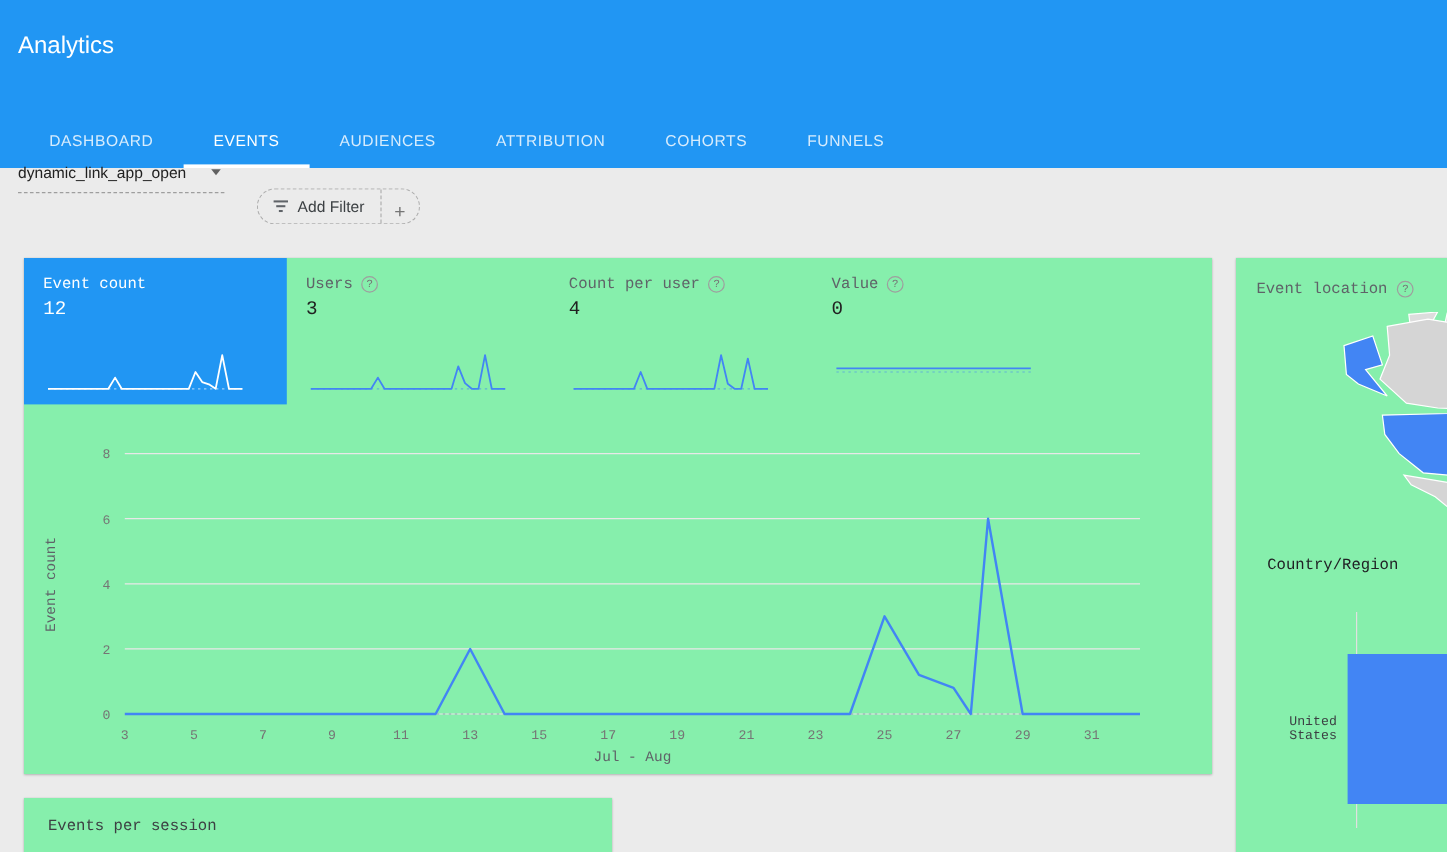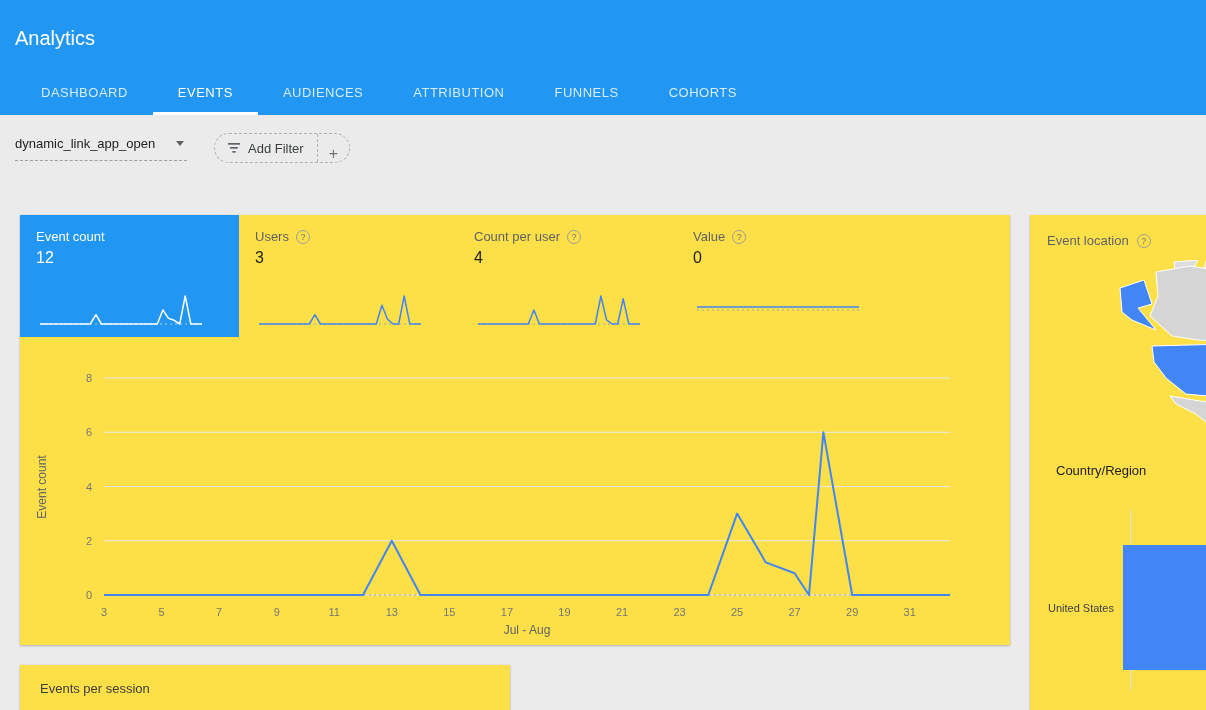--- a/index.html
+++ b/index.html
@@ -5,41 +5,41 @@
   * { margin:0; padding:0; box-sizing:border-box; }
   html,body { width:1206px; height:710px; overflow:hidden; }
   body {
     position:relative;
     background:#ebebeb;
     font-family:"Liberation Sans","DejaVu Sans",sans-serif;
     color:#212121;
   }
 
   
-  .header { position:absolute; top:0; left:0; width:1206px; height:115px; background:var(--header-blue,#2196f3); }
+  .header { position:absolute; top:0; left:0; width:1206px; height:140px; background:var(--header-blue,#2196f3); }
   .header-title { position:absolute; top:27px; left:15px; color:#fff; font-size:20px; font-weight:400; }
   .tabs { position:absolute; bottom:0; left:0; display:flex; height:46px;padding-left:26px; }
   .tab { display:flex; align-items:center; padding:0 25px; color:rgba(255,255,255,.82); font-size:13px; font-weight:500; letter-spacing:.5px; position:relative; cursor:pointer; white-space:nowrap; }
   .tab:first-child { padding-left:15px; }
   .tab.active { color:#fff; }
   .tab.active::after { content:""; position:absolute; left:0; right:0; bottom:0; height:3px; background:#fff; }
 
   
   .filter-row { position:absolute; top:133px; left:15px; display:flex; align-items:flex-start; }
   .event-select { width:172px; display:flex; align-items:center; justify-content:space-between; border-bottom:1px dashed #9e9e9e; padding:3px 3px 9px 0; cursor:pointer; }
   .event-select-label { font-size:13px; color:#212121; }
   .caret { width:0; height:0; border-left:4px solid transparent; border-right:4px solid transparent; border-top:5px solid #616161; }
-  .add-filter { margin-left:27px; height:30px; border:1px dashed #b0b0b0; border-radius:16px; display:flex; align-items:flex-end; cursor:pointer; }
+  .add-filter { margin-left:27px; height:30px; border:1px dashed #b0b0b0; border-radius:16px; display:flex; align-items:flex-end; cursor:pointer;margin-top:24px; }
   .add-filter-main { display:flex; align-items:center; gap:7px; padding:0 13px 0 12px; height:100%; }
   .add-filter-label { font-size:13px; font-weight:500; color:#3c4043; }
   .add-filter-divider { width:0; height:100%; border-left:1px dashed #b0b0b0; }
   .add-filter-plus { padding:0 11px; color:#757575; font-size:16px; line-height:1; }
 
   
-  .card { position:absolute; background:#fde047; box-shadow:0 1px 2px rgba(0,0,0,.22), 0 0 1px rgba(0,0,0,.12); }
+  .card { position:absolute; background:#86efac; box-shadow:0 1px 2px rgba(0,0,0,.22), 0 0 1px rgba(0,0,0,.12);font-family:Liberation Mono, monospace; }
   .main-card { left:20px; top:215px; width:990px; height:430px; }
   .location-card { left:1030px; top:215px; width:376px; height:620px; }
   .session-card { left:20px; top:665px; width:490px; height:120px; }
 
   
   .metric-row { display:flex; height:122px; }
   .metric { width:219px; padding:14px 16px 10px; position:relative; cursor:pointer; }
   .metric-head { display:flex; align-items:center; gap:7px; font-size:13px; color:#5f6368; }
   .metric-value { margin-top:5px; font-size:16px; color:#212121; }
   .metric.selected { background:var(--accent-blue,#2196f3); }
@@ -70,22 +70,22 @@
 </head>
 <body>
 
 <div class="header">
   <div class="header-title">Analytics</div>
   <div class="tabs">
     <div class="tab">DASHBOARD</div>
     <div class="tab active">EVENTS</div>
     <div class="tab">AUDIENCES</div>
     <div class="tab">ATTRIBUTION</div>
+    <div class="tab">COHORTS</div>
     <div class="tab">FUNNELS</div>
-    <div class="tab">COHORTS</div>
   </div>
 </div>
 
 <div class="filter-row">
   <div class="event-select">
     <span class="event-select-label">dynamic_link_app_open</span>
     <span class="caret"></span>
   </div>
   <div class="add-filter">
     <div class="add-filter-main">

